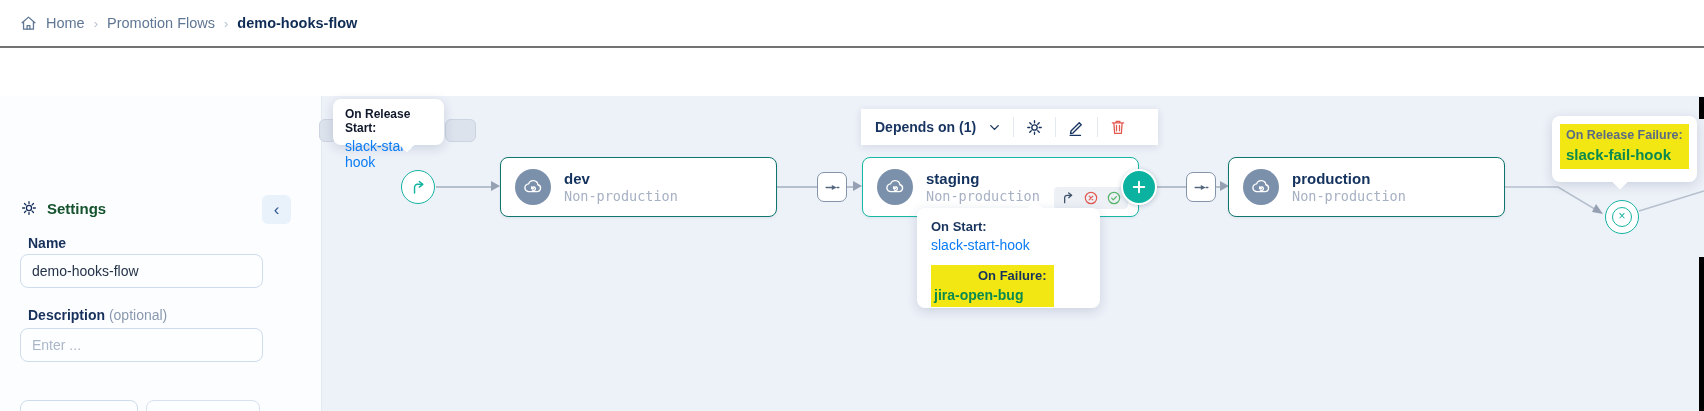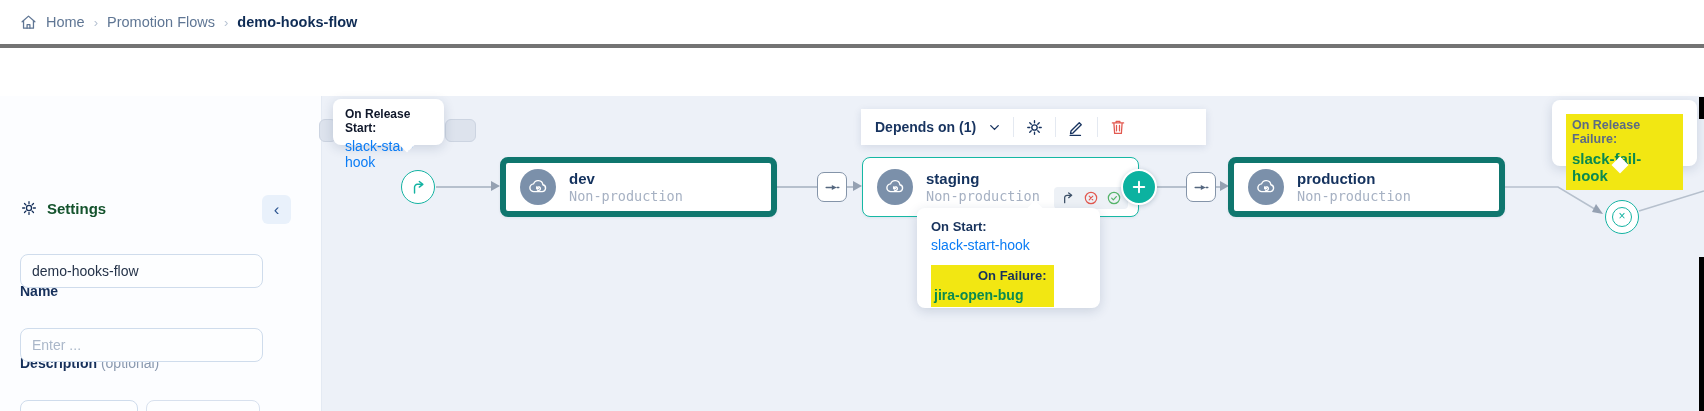--- a/index.html
+++ b/index.html
@@ -3,76 +3,76 @@
 <meta charset="utf-8">
 <style>
   * { margin:0; padding:0; box-sizing:border-box; }
   html,body { background:#fff; }
   .page {
     position:relative; width:1704px; height:411px; overflow:hidden;
     font-family:"Liberation Sans", sans-serif; background:#ffffff;
   }
   
   .topbar { position:absolute; left:0; top:0; width:1704px; height:48px;
-            background:#fff; border-bottom:4px solid #737373;
+            background:#fff; border-bottom:2px solid #737373;
             display:flex; align-items:center; padding-left:20px; gap:9px; }
   .crumb { font-size:14.5px; color:#5f7694; }
   .crumb.current { color:#0f2c55; font-weight:bold; }
   .crumb-sep { color:#b7c3d3; font-size:13px; }
   .icon-svg { display:block; }
   
   .preview-row { position:absolute; left:0; top:48px; width:1704px; height:48px; background:#fff; }
   .preview-label { position:absolute; left:20px; top:16px; font-size:14px; font-weight:bold; color:#1a3560; }
   .select-box { position:absolute; display:flex; align-items:center; justify-content:space-between;
                 background:#f5f8fc; border:1px solid #d8e1ee; border-radius:8px;
                 padding:0 12px; color:#93a5bd; font-size:14px; }
   .product-select { left:200px; top:61px; width:267px; height:34px; }
   
   .sidebar { position:absolute; left:0; top:96px; width:322px; height:315px;
              background:#fcfdff; border-right:1px solid #e4eaf3; }
   .sb-header { position:absolute; left:20px; top:103px; display:flex; align-items:center; gap:9px; }
   .sb-title { font-size:15px; font-weight:bold; color:#14532d; }
   .collapse-btn { position:absolute; left:262px; top:99px; width:29px; height:29px;
                   background:#e9f1fb; border-radius:6px; display:flex; align-items:center; justify-content:center;
                   color:#2f5792; font-size:17px; cursor:pointer; }
-  .field-label { position:absolute; left:20px; font-size:14px; font-weight:bold; color:#16305b;margin-top:48px; }
+  .field-label { position:absolute; left:28px; font-size:14px; font-weight:bold; color:#16305b; }
   .optional { font-weight:normal; color:#8a99af; }
   .t-input { position:absolute; background:#fdfeff; border:1px solid #cfdcec; border-radius:8px;
              padding:0 11px; font-size:14px; color:#253349; font-family:"Liberation Sans", sans-serif; }
   .t-input::placeholder { color:#aab7c9; }
   .help-dot { display:inline-block; width:15px; height:15px; border:1.3px solid #93a4ba; border-radius:50%;
               color:#93a4ba; font-size:10px; line-height:13px; text-align:center; vertical-align:-2px; margin-left:5px; font-weight:bold;}
   
   .canvas { position:absolute; left:322px; top:96px; width:1382px; height:315px; background:#edf1f8; }
   .flow-line { position:absolute; height:1.5px; background:#b6c0cd; top:186px; }
   .arrow-r { position:absolute; top:181px; width:0; height:0;
              border-left:9px solid #95a1b2; border-top:5.5px solid transparent; border-bottom:5.5px solid transparent; }
   .node-card { position:absolute; top:157px; width:277px; height:60px; background:#fff;
-               border:6px solid #0f766e; border-radius:8px; display:flex; align-items:center;
+               border:1px solid #0f766e; border-radius:8px; display:flex; align-items:center;
                padding-left:14px; gap:13px; box-shadow:0 1px 3px rgba(23,50,95,.07); cursor:pointer; }
   .node-card.selected { border:1.5px solid #16b8a4; }
   .env-circle { width:36px; height:36px; border-radius:50%; background:#7b90aa;
                 display:flex; align-items:center; justify-content:center; flex:0 0 auto; }
   .node-title { font-size:15px; font-weight:bold; color:#14325e; line-height:1.25; }
   .node-sub { font-size:13.5px; font-family:"DejaVu Sans Mono", monospace; color:#a6b1c3; }
   .mini-icons { position:absolute; right:10px; bottom:7px; display:flex; align-items:center; gap:7px;
                 background:#edf1f6; border-radius:4px; padding:3px 6px; }
   .plus-btn { position:absolute; left:1121px; top:169px; width:36px; height:36px; border-radius:50%;
               background:#0cb2a0; border:2.5px solid #fff; box-shadow:0 1px 5px rgba(20,60,90,.25);
               display:flex; align-items:center; justify-content:center; cursor:pointer; z-index:5; }
   .connector { position:absolute; top:172px; width:30px; height:30px; background:#fff;
                border:1px solid #8494a9; border-radius:7px; display:flex; align-items:center; justify-content:center; cursor:pointer; }
   .start-circle { position:absolute; left:401px; top:170px; width:34px; height:34px; border-radius:50%;
                   background:#fff; border:1.5px solid #14b3a2; display:flex; align-items:center; justify-content:center; cursor:pointer; }
   .end-circle { position:absolute; left:1605px; top:200px; width:34px; height:34px; border-radius:50%;
                 background:#fff; border:1.5px solid #14b3a2; display:flex; align-items:center; justify-content:center; cursor:pointer; z-index:4;}
   .end-inner { width:20px; height:20px; border-radius:50%; border:1.5px solid #14b3a2; color:#14b3a2;
                font-size:12px; line-height:17px; text-align:center; }
   
-  .sel-toolbar { position:absolute; left:861px; top:109px; width:345px; height:36px; background:#fff;
+  .sel-toolbar { position:absolute; left:861px; top:109px; width:297px; height:36px; background:#fff;
                  border-radius:0; box-shadow:0 2px 8px rgba(23,50,95,.12);
                  display:flex; align-items:center; padding:0 14px; gap:11px; z-index:6; }
   .tb-text { font-size:14px; font-weight:bold; color:#17335f; white-space:nowrap; }
   .tb-div { width:1px; height:20px; background:#e4e9f1; }
   .tb-btn { display:flex; align-items:center; justify-content:center; cursor:pointer; }
   
   .tip { position:absolute; background:#fff; border-radius:8px; box-shadow:0 3px 12px rgba(23,50,95,.16); z-index:8; }
   .tip .ptr { position:absolute; width:12px; height:12px; background:#fff; transform:rotate(45deg); }
   .tip-label { font-size:12px; font-weight:bold; color:#0f172a; }
   .tip-link-blue { font-size:14px; color:#0a7cf5; cursor:pointer; }
@@ -286,21 +286,21 @@
         <path d="M10.8 13.6a1.9 1.9 0 1 1 .6 1.6"></path>
           <polyline points="10.5,12 10.8,13.8 12.5,13.4"></polyline>
       </svg>
     </div>
     <div>
       <div class="node-title">production</div>
       <div class="node-sub">Non-production</div>
     </div>
   </div>
 
-  <div class="tip" style="left:1552px; top:100px; width:145px; height:66px; padding:14px;">
+  <div class="tip" style="left:1552px; top:116px; width:145px; height:66px; padding:8px;">
     <div class="hl-yellow" style="padding:4px 6px 6px 6px;">
       <div class="tip-label" style="color:#5c6b84; font-size:12.5px;">On Release Failure:</div>
       <div class="tip-link-green" style="font-size:15px; margin-top:4px;">slack-fail-hook</div>
     </div>
     <div class="ptr" style="left:62px; bottom:-5px;"></div>
   </div>
 
   <div class="end-circle">
     <div class="end-inner">×</div>
   </div>

